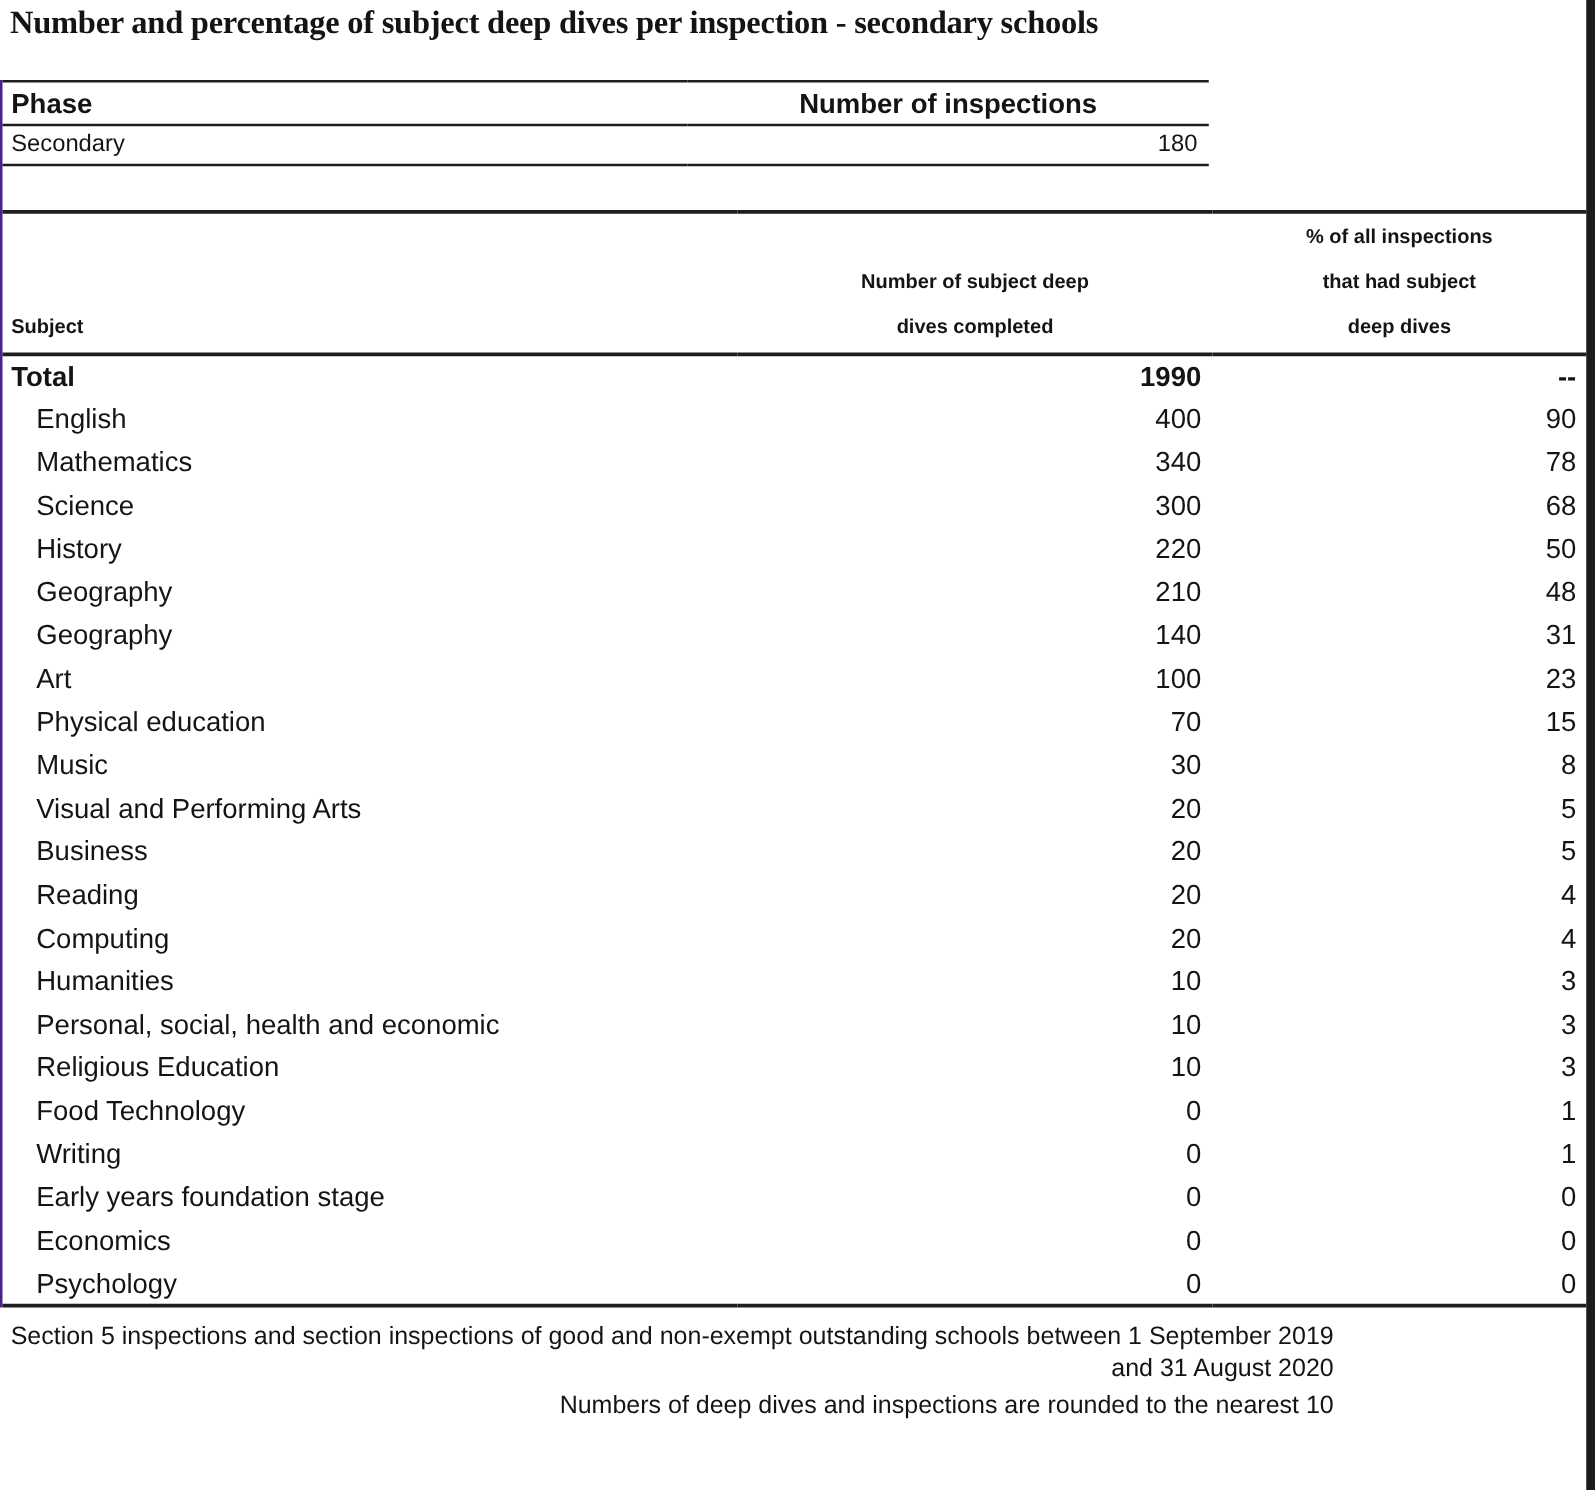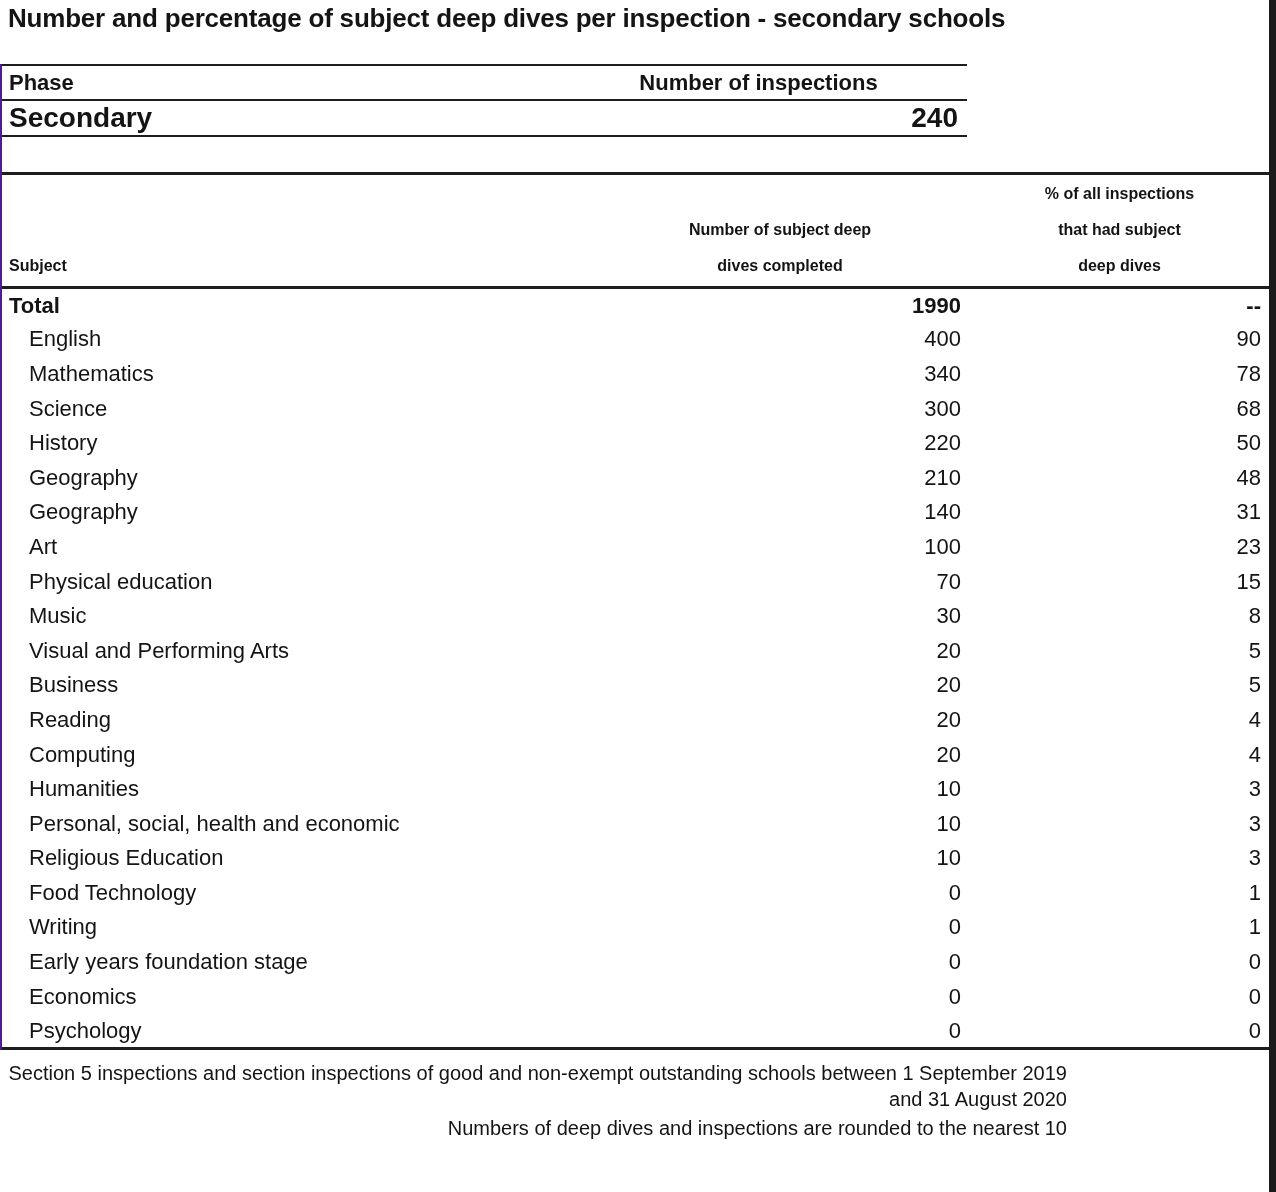--- a/index.html
+++ b/index.html
@@ -21,20 +21,21 @@
     height: 1192px;
     background: #1b1b1b;
   }
   .page-title {
     margin: 0;
     padding: 3px 12px 0 8px;
     font-size: 26px;
     line-height: 30px;
     font-weight: 700;
     letter-spacing: -0.2px;
+    font-family: Liberation Serif, serif;
   }
   .tables-box {
     margin-top: 31px;
     width: 1269px;
     border-left: 2px solid #4c1d95;
   }
   table { border-collapse: collapse; table-layout: fixed; }
 
   
   .phase-table {
@@ -44,21 +45,21 @@
   }
   .phase-table th {
     height: 35px;
     border-bottom: 2px solid #1e1e1e;
     font-size: 22px;
     font-weight: 700;
     vertical-align: middle;
   }
   .phase-table .phase-h { text-align: left; padding-left: 7px; width: 548px; }
   .phase-table .insp-h  { text-align: center; }
-  .phase-table td { height: 32px; font-size: 28px; vertical-align: middle; font-weight: bold; }
+  .phase-table td { height: 32px; font-size: 19px; vertical-align: middle; }
   .phase-table .phase-v { text-align: left; padding-left: 7px; }
   .phase-table .insp-v  { text-align: right; padding-right: 9px; }
 
   
   .subjects-table {
     margin-top: 35px;
     width: 1267px;
     border-top: 3px solid #1e1e1e;
     border-bottom: 3px solid #1e1e1e;
   }
@@ -109,21 +110,21 @@
   <table class="phase-table">
     <thead>
       <tr>
         <th class="phase-h">Phase</th>
         <th class="insp-h">Number of inspections</th>
       </tr>
     </thead>
     <tbody>
       <tr>
         <td class="phase-v">Secondary</td>
-        <td class="insp-v">240</td>
+        <td class="insp-v">180</td>
       </tr>
     </tbody>
   </table>
 
   <table class="subjects-table">
     <thead>
       <tr>
         <th class="subject-h"><span>Subject</span></th>
         <th class="dives-h"><span>Number of subject deep
 dives completed</span></th>

